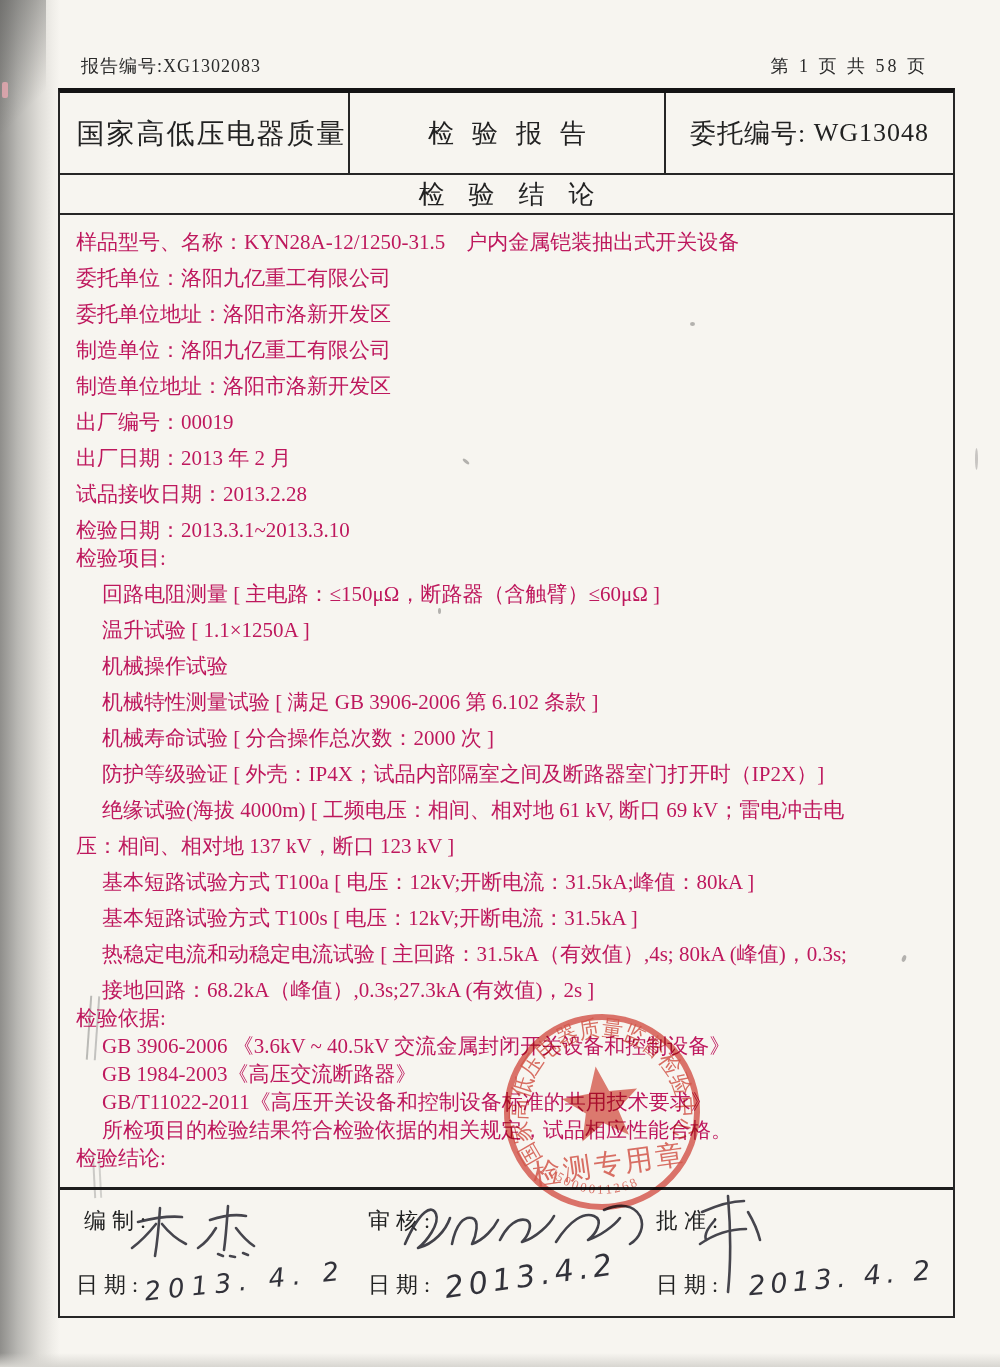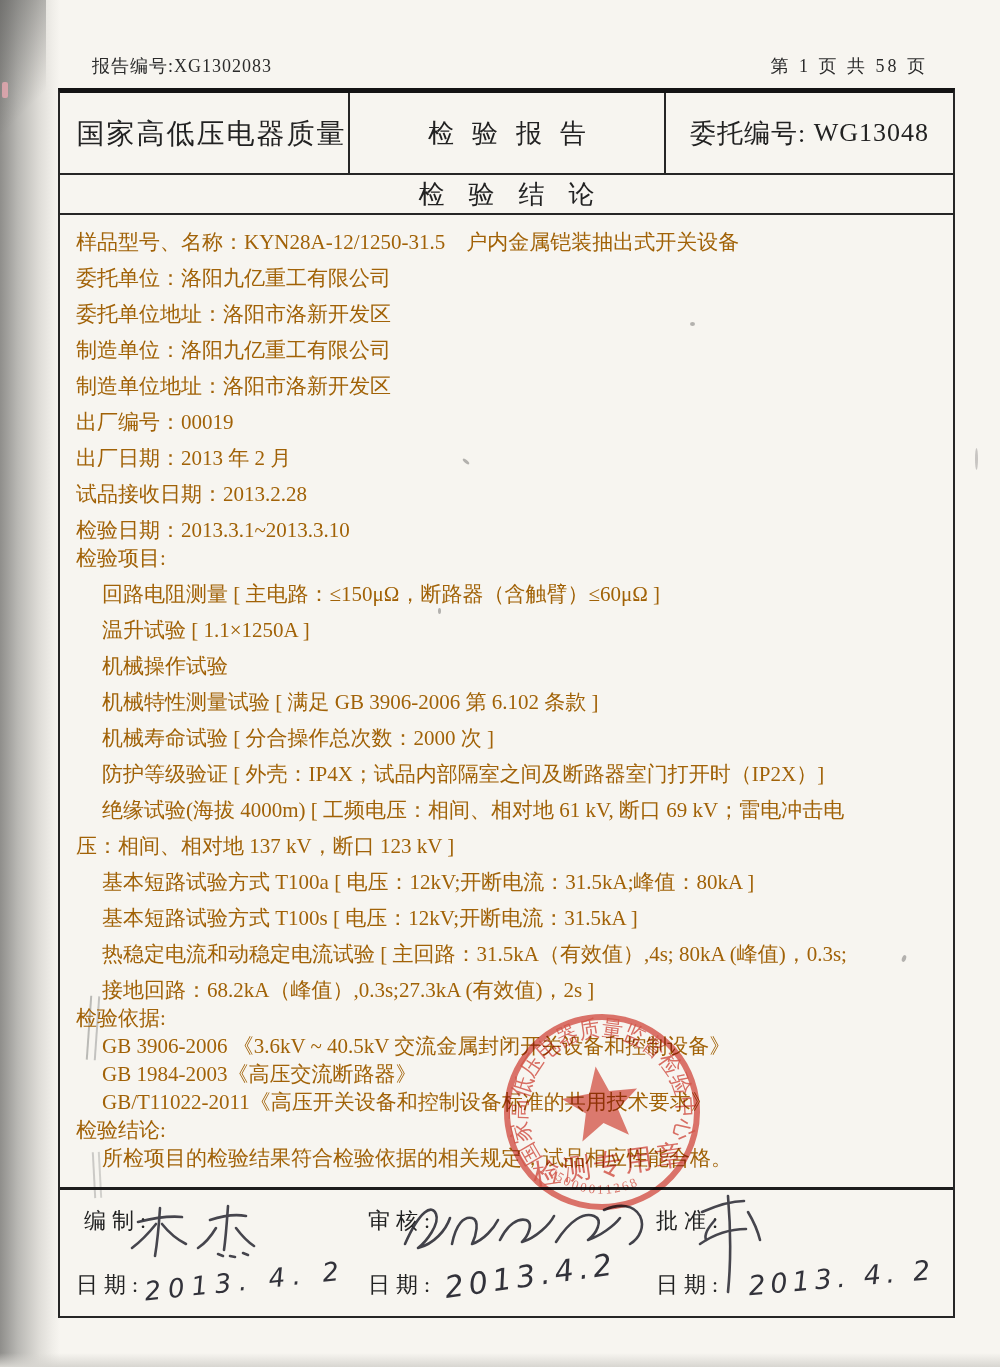--- a/index.html
+++ b/index.html
@@ -22,21 +22,21 @@
     position:absolute;left:0;bottom:0;width:100%;height:14px;
     background:linear-gradient(0deg,#d8d6d1,rgba(216,214,209,0));
   }
   .pink-tick{position:absolute;left:2px;top:82px;width:6px;height:16px;background:#e8a9b2;opacity:.8;border-radius:2px;}
   .margin-mark{position:absolute;border-left:2px solid #8a8a88;border-right:2px solid #9a9a98;opacity:.55;}
   .mm1{left:88px;top:996px;width:6px;height:64px;transform:rotate(4deg);}
   .mm2{left:93px;top:1152px;width:4px;height:46px;transform:rotate(-3deg);opacity:.4;}
   .speck{position:absolute;background:#6f6e6c;border-radius:50%;opacity:.5;}
 
   .meta{position:absolute;top:54px;font-size:18px;letter-spacing:1px;color:#2b2b2b;}
-  .meta-left{left:92px;}
+  .meta-left{left:81px;}
   .meta-right{right:72px;letter-spacing:3px;}
 
   .doc-table{
     position:absolute;left:58px;top:88px;width:897px;
     border:2px solid #262626;border-top:5px solid #141414;
     box-sizing:border-box;background:transparent;
   }
   .row-header{display:flex;height:80px;border-bottom:2px solid #262626;}
   .cell{box-sizing:border-box;}
   .cell-org{
@@ -52,21 +52,21 @@
   .cell-no{
     width:287px;display:flex;align-items:center;justify-content:center;
     font-size:26px;letter-spacing:1px;white-space:nowrap;text-align:center;
   }
   .row-concl{
     height:38px;border-bottom:2px solid #262626;
     display:flex;align-items:center;justify-content:center;
     font-size:26px;letter-spacing:24px;text-indent:24px;
   }
   .row-body{height:972px;padding:5px 12px 0 12px;box-sizing:border-box;overflow:hidden;position:relative;}
-  .ln{font-size:21px;line-height:27px;white-space:nowrap;color:#a16207;}
+  .ln{font-size:21px;line-height:27px;white-space:nowrap;color:#be185d;}
   .ln.a{margin-top:9px;}
   .ln.b{margin-top:1px;}
   .ln.i0{padding-left:4px;}
   .ln.i1{padding-left:30px;}
 
   .row-footer{height:126px;border-top:3px solid #1d1d1d;position:relative;font-size:22px;}
   .f-label{position:absolute;letter-spacing:6px;color:#222;white-space:nowrap;}
   .hw{
     position:absolute;font-family:"DejaVu Sans",sans-serif;font-style:italic;
     color:#32323a;white-space:nowrap;
@@ -162,23 +162,23 @@
       <div class="ln a i1">接地回路：68.2kA（峰值）,0.3s;27.3kA (有效值)，2s ]</div>
 
       <div class="ln b i0">检验依据:</div>
 
       <div class="ln b i1">GB 3906-2006 《3.6kV ~ 40.5kV 交流金属封闭开关设备和控制设备》</div>
 
       <div class="ln b i1">GB 1984-2003《高压交流断路器》</div>
 
       <div class="ln b i1">GB/T11022-2011《高压开关设备和控制设备标准的共用技术要求》</div>
 
+      <div class="ln b i1">所检项目的检验结果符合检验依据的相关规定，试品相应性能合格。</div>
+
       <div class="ln b i0">检验结论:</div>
-
-      <div class="ln b i1">所检项目的检验结果符合检验依据的相关规定，试品相应性能合格。</div>
     </div>
 
   <div class="row-footer">
     <div class="f-label" style="left:24px;top:16px;">编制:</div>
     <div class="f-label" style="left:308px;top:16px;">审核:</div>
     <div class="f-label" style="left:596px;top:16px;">批准:</div>
     <div class="f-label" style="left:16px;top:80px;">日期:</div>
     <div class="f-label" style="left:308px;top:80px;">日期:</div>
     <div class="f-label" style="left:596px;top:80px;">日期:</div>
 

